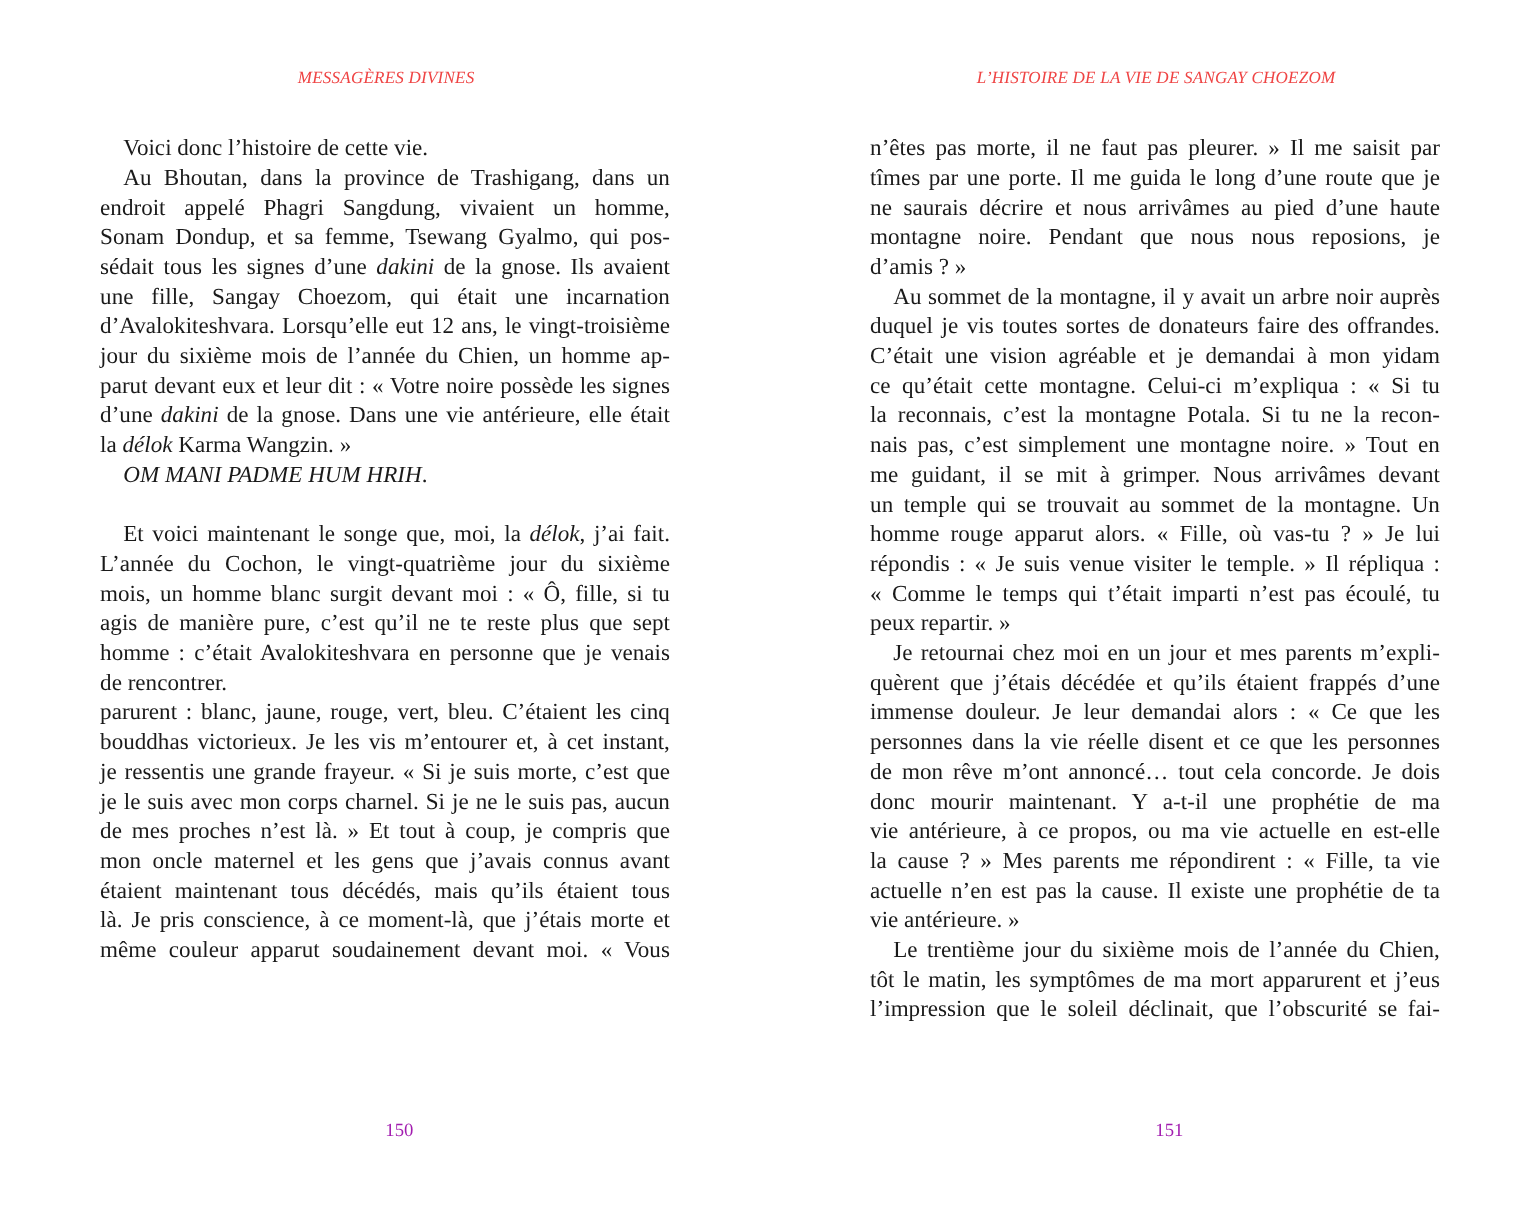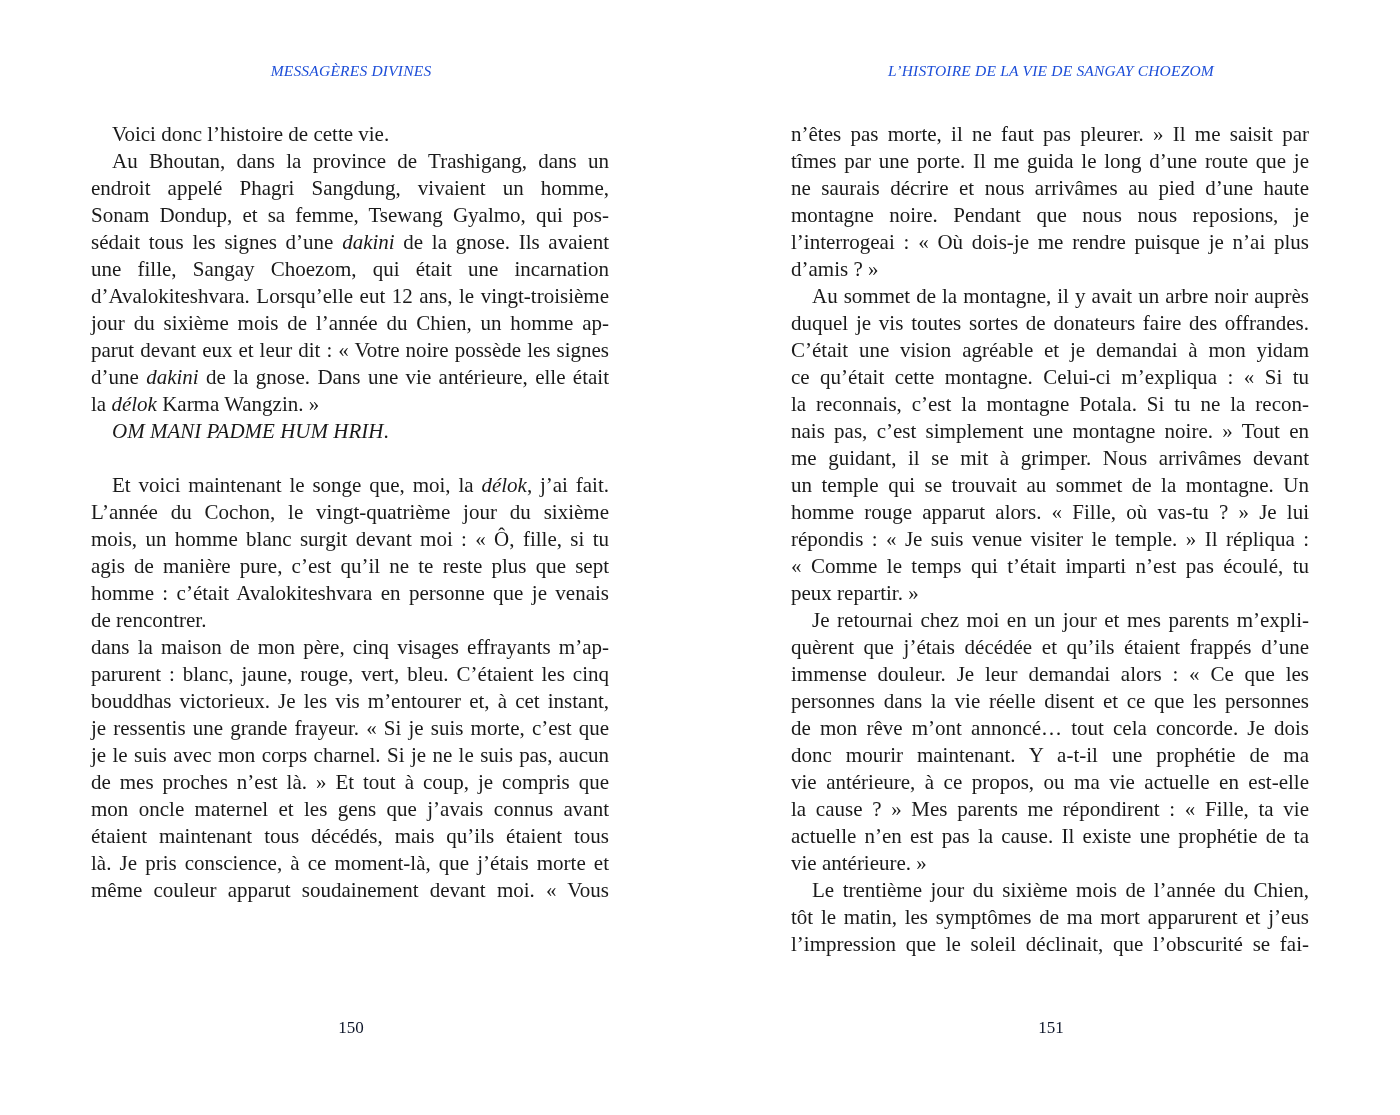--- a/index.html
+++ b/index.html
@@ -2,30 +2,30 @@
 <html><head>
 <meta charset="utf-8">
 <style>
   html, body { margin: 0; padding: 0; background: #ffffff; }
   body { width: 1400px; height: 1115px; position: relative; overflow: hidden;
          font-family: "Liberation Serif", "DejaVu Serif", serif; color: #1a1a1a; }
   .page { position: absolute; top: 0; width: 520px; height: 1115px; }
   .page.left { left: 91px; }
   .page.right { left: 791px; }
   .running-head { position: absolute; top: 62px; left: 0; width: 100%; text-align: center;
-                  font-style: italic; font-size: 15.5px; letter-spacing: 0.2px; color: #1d4ed8; }
+                  font-style: italic; font-size: 15.5px; letter-spacing: 0.2px; color: #ef4444; }
   .text-block { position: absolute; top: 121px; left: 0; width: 518px; }
   .line { height: 27px; line-height: 27px; font-size: 21px; white-space: nowrap;
           text-align: justify; text-align-last: justify; }
   .line.last { text-align-last: left; }
   .line.indent { padding-left: 21px; }
   .line.blank { height: 27px; }
   .line em { }
-  .folio { position: absolute; top: 1018px; left: 0; width: 100%; text-align: center;
-           font-size: 17px; color: #0f172a; }
+  .folio { position: absolute; top: 1018px; left: 12px; width: 100%; text-align: center;
+           font-size: 17px; color: #a21caf; }
 </style>
 </head>
 <body>
 
 <div class="page left">
   <div class="running-head">MESSAGÈRES DIVINES</div>
   <div class="text-block">
       <div class="line indent last"><span>Voici donc l’histoire de cette vie.</span></div>
       <div class="line indent"><span>Au Bhoutan, dans la province de Trashigang, dans un</span></div>
       <div class="line"><span>endroit appelé Phagri Sangdung, vivaient un homme,</span></div>
@@ -38,42 +38,40 @@
       <div class="line"><span>d’une </span><em>dakini</em><span> de la gnose. Dans une vie antérieure, elle était</span></div>
       <div class="line last"><span>la </span><em>délok</em><span> Karma Wangzin. »</span></div>
       <div class="line indent last"><em>OM MANI PADME HUM HRIH</em><span>.</span></div>
       <div class="line blank"></div>
       <div class="line indent"><span>Et voici maintenant le songe que, moi, la </span><em>délok</em><span>, j’ai fait.</span></div>
       <div class="line"><span>L’année du Cochon, le vingt-quatrième jour du sixième</span></div>
       <div class="line"><span>mois, un homme blanc surgit devant moi : « Ô, fille, si tu</span></div>
       <div class="line"><span>agis de manière pure, c’est qu’il ne te reste plus que sept</span></div>
       <div class="line"><span>homme : c’était Avalokiteshvara en personne que je venais</span></div>
       <div class="line last"><span>de rencontrer.</span></div>
-      <div class="line"><span>dans la maison de mon père, cinq visages effrayants m’ap-</span></div>
       <div class="line"><span>parurent : blanc, jaune, rouge, vert, bleu. C’étaient les cinq</span></div>
       <div class="line"><span>bouddhas victorieux. Je les vis m’entourer et, à cet instant,</span></div>
       <div class="line"><span>je ressentis une grande frayeur. « Si je suis morte, c’est que</span></div>
       <div class="line"><span>je le suis avec mon corps charnel. Si je ne le suis pas, aucun</span></div>
       <div class="line"><span>de mes proches n’est là. » Et tout à coup, je compris que</span></div>
       <div class="line"><span>mon oncle maternel et les gens que j’avais connus avant</span></div>
       <div class="line"><span>étaient maintenant tous décédés, mais qu’ils étaient tous</span></div>
       <div class="line"><span>là. Je pris conscience, à ce moment-là, que j’étais morte et</span></div>
       <div class="line"><span>même couleur apparut soudainement devant moi. « Vous</span></div>
     </div>
   <div class="folio">150</div>
 </div>
 
 <div class="page right">
   <div class="running-head">L’HISTOIRE DE LA VIE DE SANGAY CHOEZOM</div>
   <div class="text-block">
       <div class="line"><span>n’êtes pas morte, il ne faut pas pleurer. » Il me saisit par</span></div>
       <div class="line"><span>tîmes par une porte. Il me guida le long d’une route que je</span></div>
       <div class="line"><span>ne saurais décrire et nous arrivâmes au pied d’une haute</span></div>
       <div class="line"><span>montagne noire. Pendant que nous nous reposions, je</span></div>
-      <div class="line"><span>l’interrogeai : « Où dois-je me rendre puisque je n’ai plus</span></div>
       <div class="line last"><span>d’amis ? »</span></div>
       <div class="line indent"><span>Au sommet de la montagne, il y avait un arbre noir auprès</span></div>
       <div class="line"><span>duquel je vis toutes sortes de donateurs faire des offrandes.</span></div>
       <div class="line"><span>C’était une vision agréable et je demandai à mon yidam</span></div>
       <div class="line"><span>ce qu’était cette montagne. Celui-ci m’expliqua : « Si tu</span></div>
       <div class="line"><span>la reconnais, c’est la montagne Potala. Si tu ne la recon-</span></div>
       <div class="line"><span>nais pas, c’est simplement une montagne noire. » Tout en</span></div>
       <div class="line"><span>me guidant, il se mit à grimper. Nous arrivâmes devant</span></div>
       <div class="line"><span>un temple qui se trouvait au sommet de la montagne. Un</span></div>
       <div class="line"><span>homme rouge apparut alors. « Fille, où vas-tu ? » Je lui</span></div>

